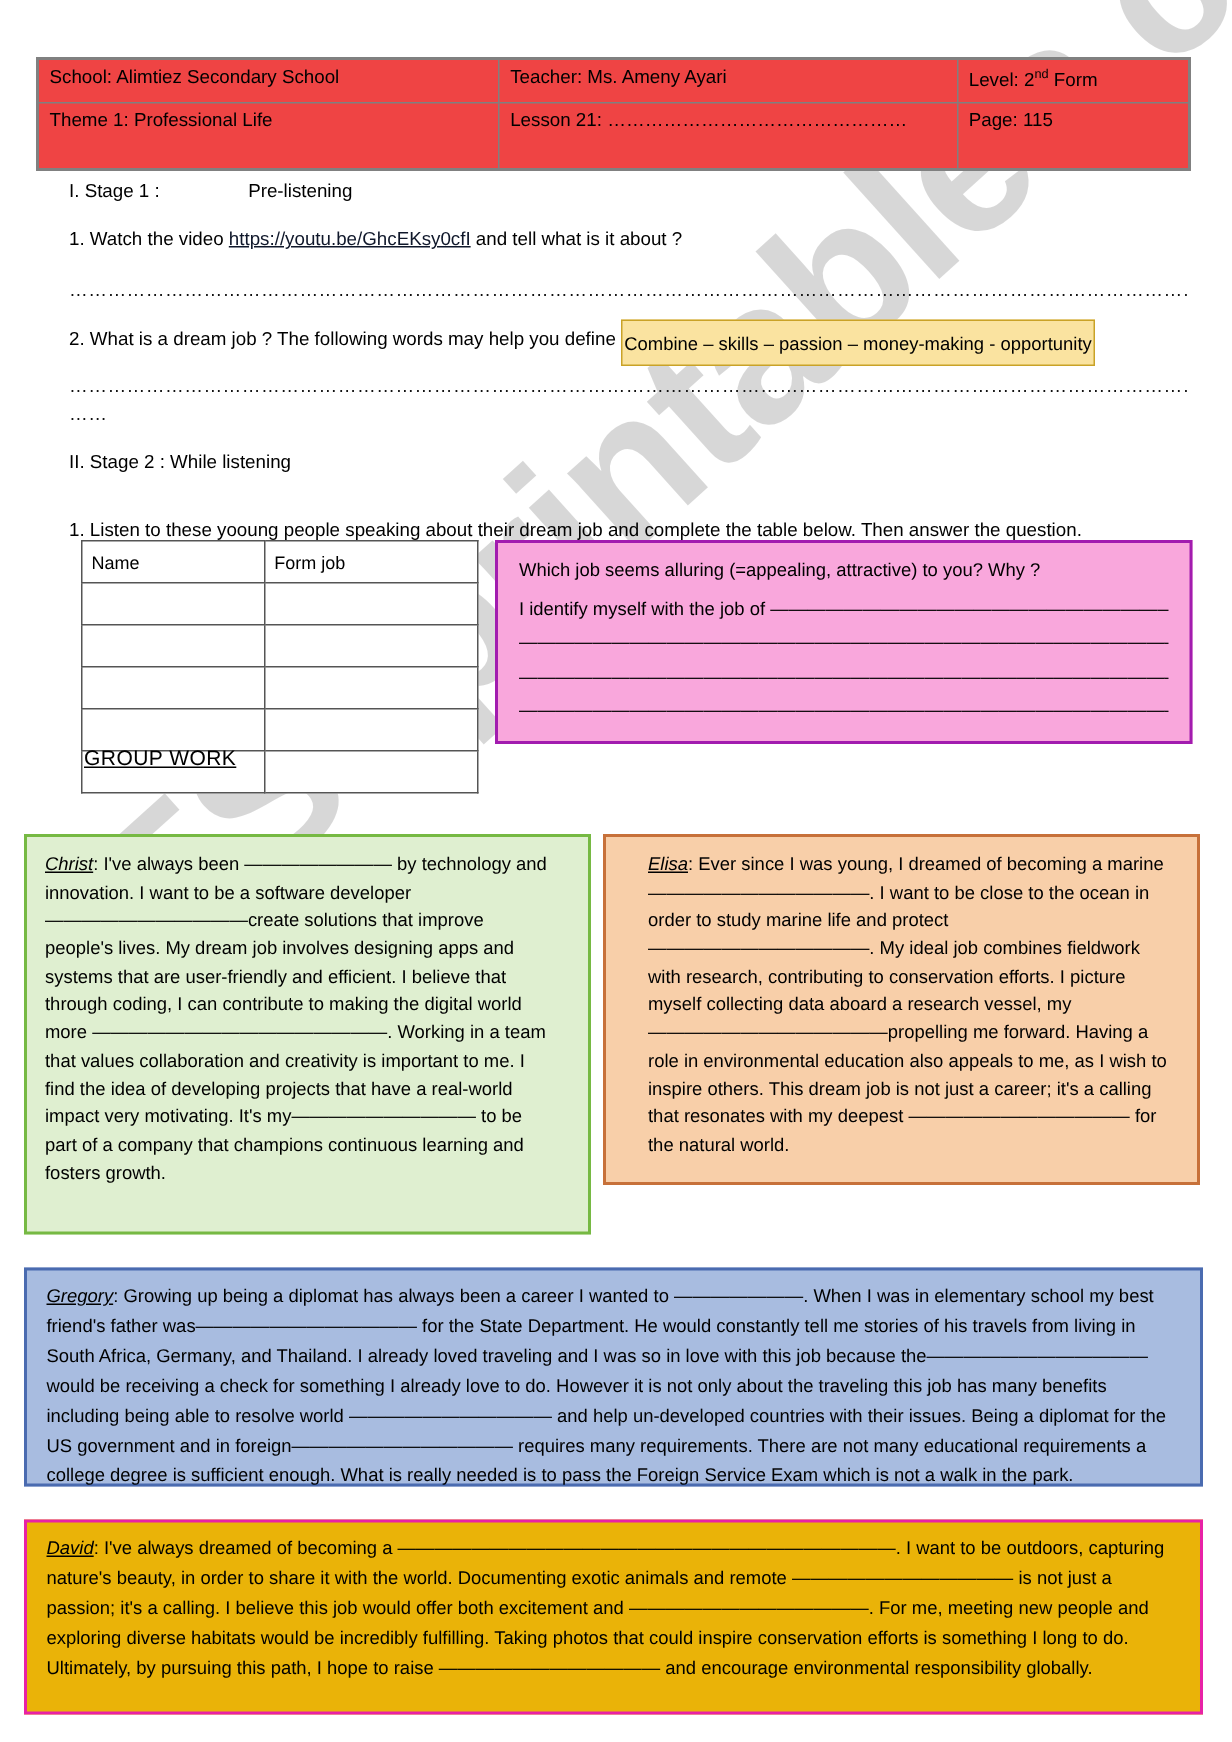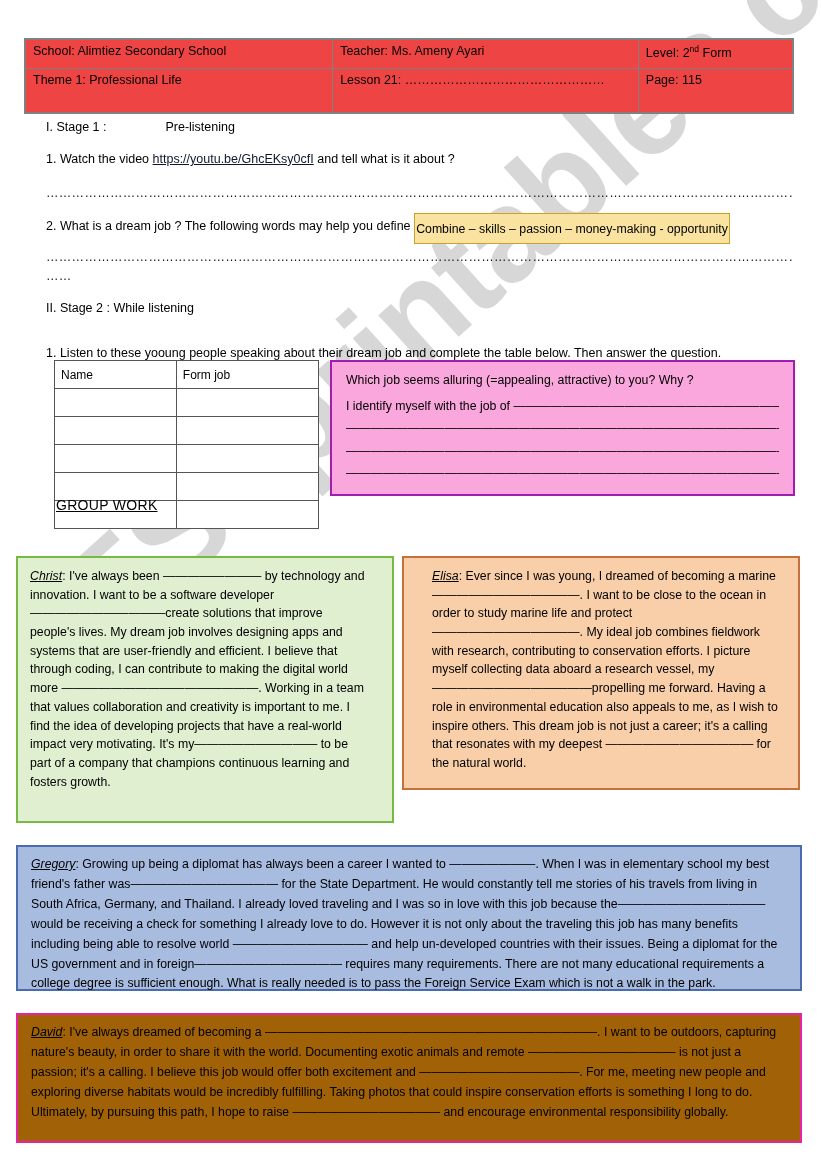--- a/index.html
+++ b/index.html
@@ -212,21 +212,21 @@
     background: #A8BCE0;
     border: 2px solid #4A6BB0;
     padding: 8px 13px 8px 13px;
     line-height: 1.62;
   }
   #box-david {
     left: 16px;
     top: 1013px;
     width: 786px;
     height: 130px;
-    background: #a16207;
+    background: #eab308;
     border: 2px solid #E822A6;
     padding: 8px 13px 8px 13px;
     line-height: 1.62;
   }
 </style>
 </head>
 <body>
 
 <div id="page">
 

